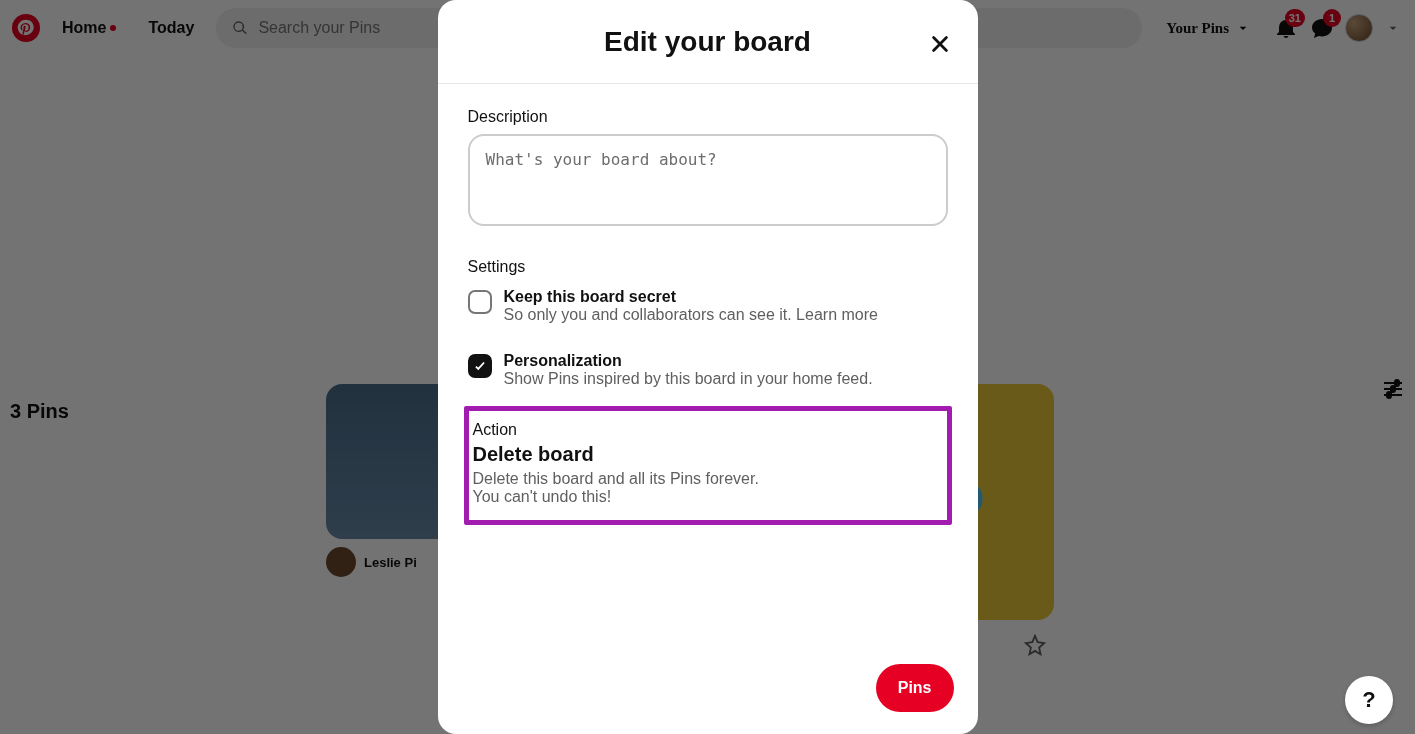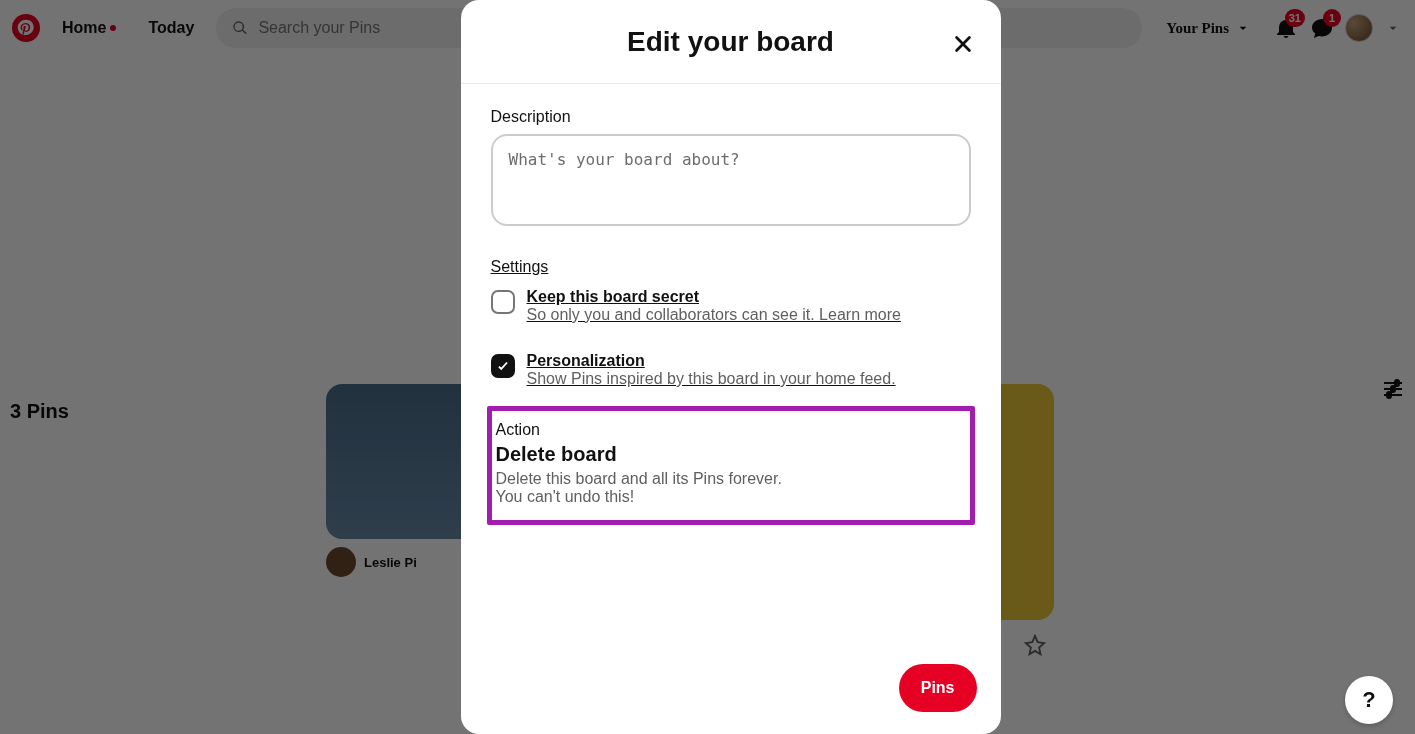--- a/index.html
+++ b/index.html
@@ -44,38 +44,38 @@
   .pin-meta { display: flex; align-items: center; gap: 8px; }
   .pin-avatar { width: 30px; height: 30px; border-radius: 50%; background: #6b4a2e; }
   .pin-author { font-size: 13px; font-weight: 700; color: #111; }
   .star-icon { align-self: flex-end; margin-right: 8px; margin-top: 6px; }
   .star-icon svg { width: 22px; height: 22px; fill: none; stroke: #5f5f5f; stroke-width: 2; }
 
   
   .mask { position: absolute; inset: 0; background: rgba(0,0,0,0.55); }
 
   
-  .modal { position: absolute; left: 50%; transform: translateX(-50%); top: 0; width: 540px; height: 734px; background: #fff; border-radius: 18px; display: flex; flex-direction: column; overflow: hidden; margin-left: 23px; }
+  .modal { position: absolute; left: 50%; transform: translateX(-50%); top: 0; width: 540px; height: 734px; background: #fff; border-radius: 18px; display: flex; flex-direction: column; overflow: hidden; }
   .modal-header { min-height: 84px; display: flex; align-items: center; justify-content: center; position: relative; border-bottom: 1px solid #e8e8e8; padding: 0 24px; }
   .modal-title { font-size: 28px; font-weight: 700; }
   .modal-close { position: absolute; right: 22px; top: 28px; width: 32px; height: 32px; cursor: pointer; display:flex; align-items:center; justify-content:center; }
   .modal-close svg { width: 22px; height: 22px; }
   .modal-body { padding: 24px 30px 0 30px; flex: 1; overflow: auto; }
   .section-label { font-size: 16px; color: #111; margin-bottom: 8px; }
   .desc-area { width: 100%; height: 92px; border: 2px solid #ccc; border-radius: 16px; padding: 14px 16px; font-size: 16px; resize: none; outline: none; color:#111; }
   .desc-area::placeholder { color: #6d6d6d; }
   .collab-row { margin-top: 28px; }
   .collab-label { font-size: 12px; }
   .learn-link { font-weight: 700; cursor: pointer; }
   .collab-content { display: flex; align-items: center; justify-content: space-between; margin-top: 12px; }
   .collab-avatar { width: 48px; height: 48px; border-radius: 50%; background: radial-gradient(circle at 40% 40%, #caa27a, #5b3a24); }
   .add-collab { width: 48px; height: 48px; border-radius: 50%; background: #efefef; display:flex; align-items:center; justify-content:center; cursor:pointer; }
   .add-collab svg { width: 22px; height: 22px; stroke:#111; stroke-width:2.5; }
   .settings-row { display: flex; gap: 12px; margin-top: 12px; }
-  .settings { margin-top: 28px; text-decoration: underline; }
+  .settings { margin-top: 28px; }
   .checkbox { width: 24px; height: 24px; border: 2px solid #767676; border-radius: 7px; flex-shrink: 0; margin-top: 2px; cursor: pointer; display:flex; align-items:center; justify-content:center; }
   .checkbox.checked { background: #111; border-color:#111; }
   .checkbox.checked svg { width: 14px; height: 14px; stroke:#fff; stroke-width:3; fill:none; }
   .setting-title { font-size: 16px; font-weight: 700; }
   .setting-sub { font-size: 16px; color: #5f5f5f; }
   .action-block { margin-top: 18px; border: 5px solid #a21caf; padding: 10px 4px 14px 4px; border-radius: 2px; margin-left: -4px; margin-right: -4px; }
   .delete-title { font-size: 20px; font-weight: 700; margin-top: 4px; cursor: pointer; }
   .delete-sub { font-size: 16px; color: #5f5f5f; margin-top: 4px; }
   .modal-footer { padding: 16px 24px 22px; display: flex; justify-content: flex-end; }
   .done-btn { background: #e60023; color: #fff; border: none; border-radius: 24px; height: 48px; padding: 0 22px; font-size: 16px; font-weight: 700; cursor: pointer; }

